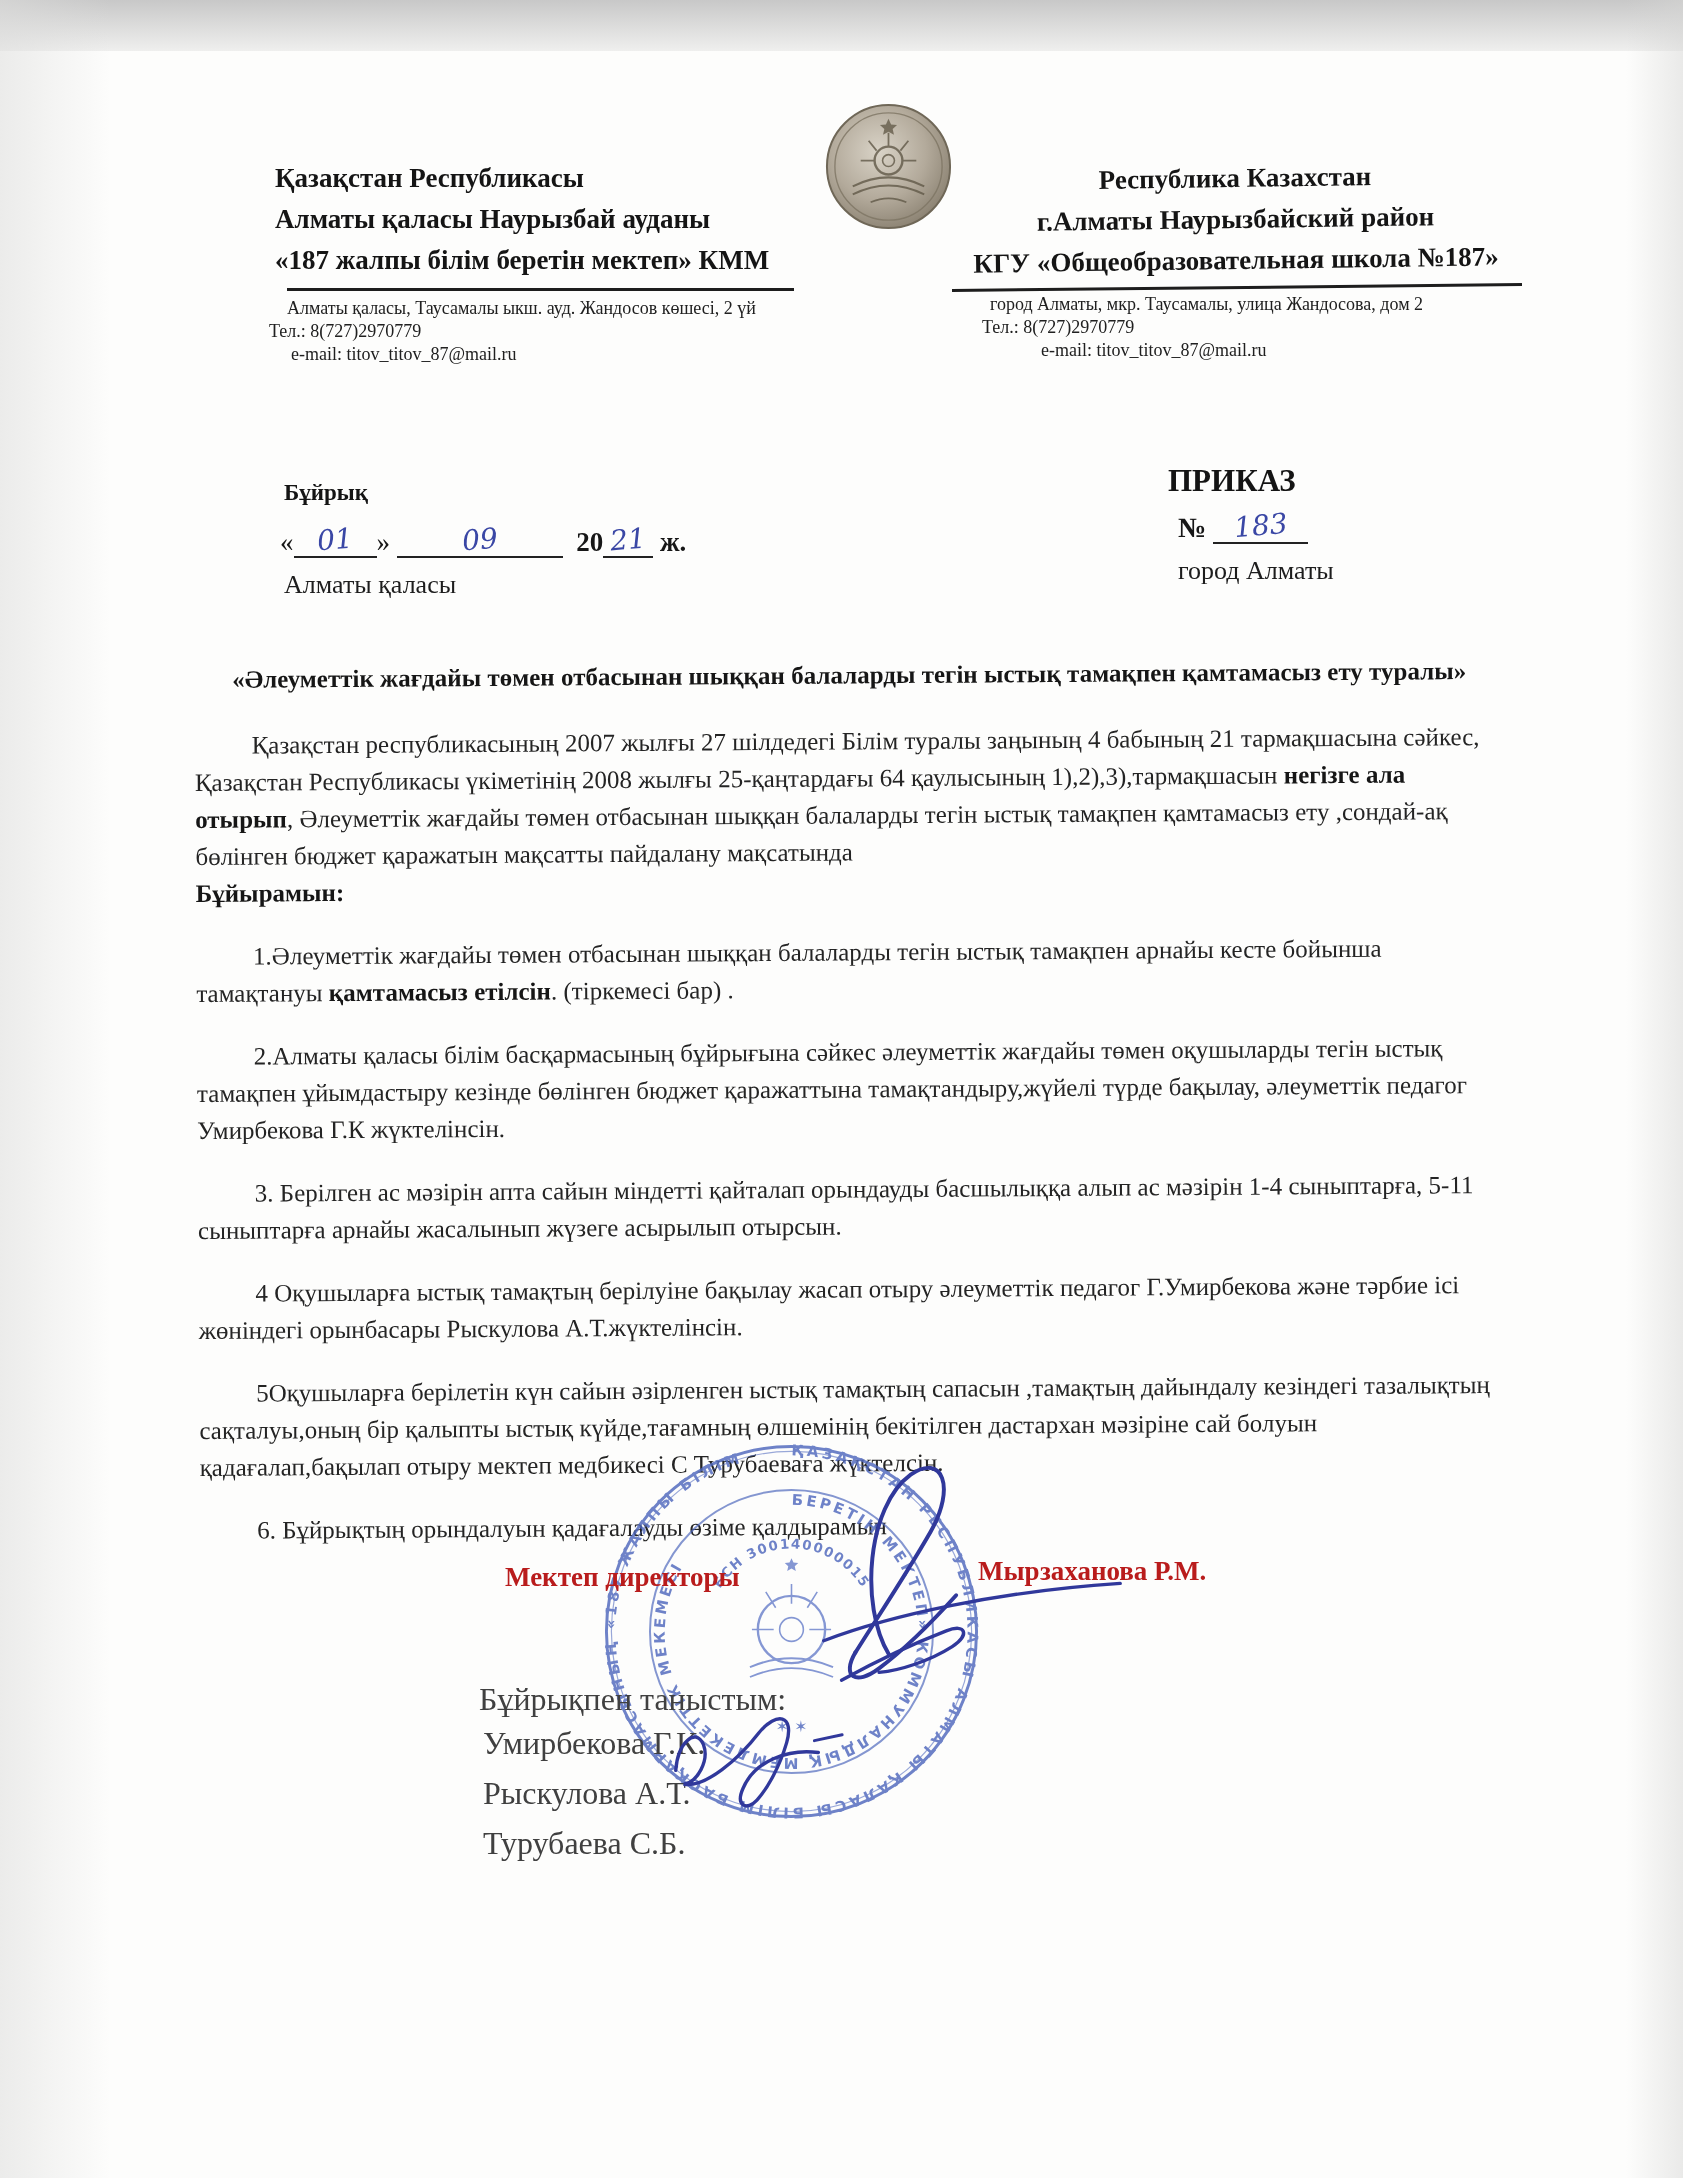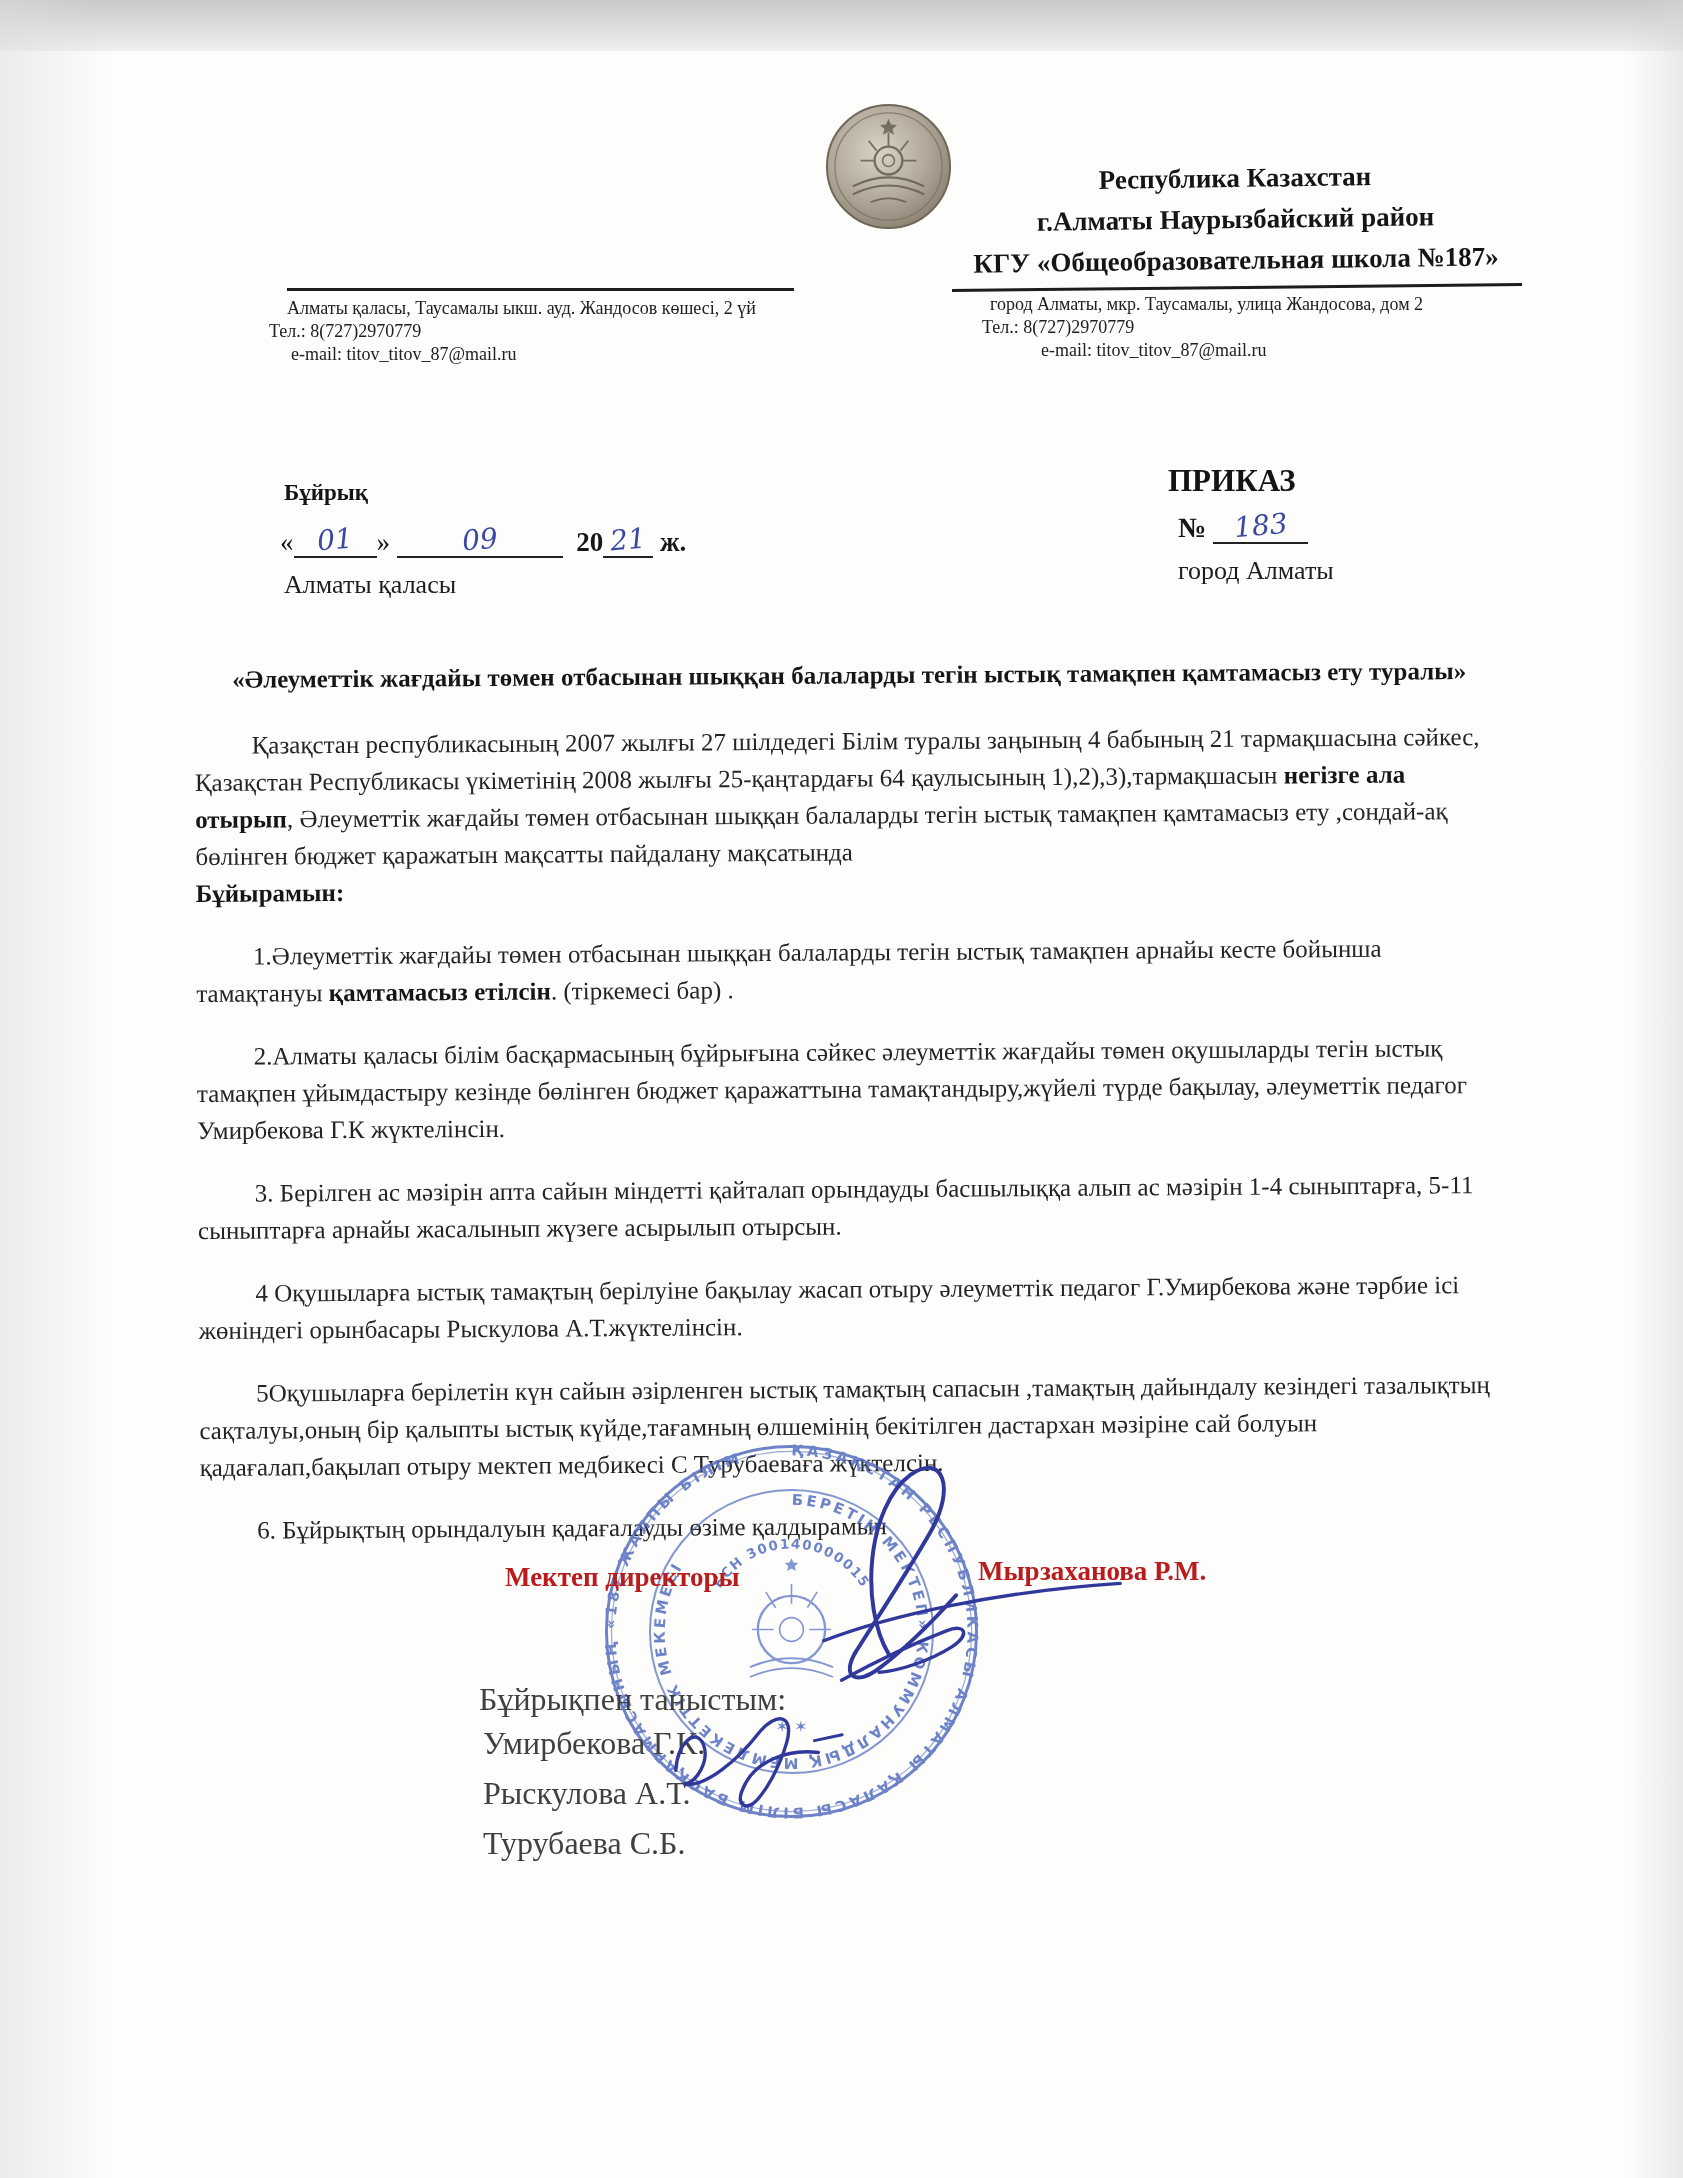--- a/index.html
+++ b/index.html
@@ -40,20 +40,25 @@
   .sig-stroke{fill:none;stroke:#30389b;stroke-linecap:round;}
 </style>
 </head>
 <body>
 
 <div class="page">
   <div class="scan-top"></div>
   <div class="scan-left"></div>
   <div class="scan-right"></div>
 
+  <div class="abs hdr-block" style="left:275px;top:158px;width:554px;">
+    <div>Қазақстан Республикасы</div>
+    <div>Алматы қаласы Наурызбай ауданы</div>
+    <div>«187 жалпы білім беретін мектеп» КММ</div>
+  </div>
   <div class="rule" style="left:287px;top:288px;width:507px;"></div>
   <div class="abs contact" style="left:269px;top:297px;">
     <div style="padding-left:18px;">Алматы қаласы, Таусамалы ыкш. ауд. Жандосов көшесі, 2 үй</div>
     <div>Тел.: 8(727)2970779</div>
     <div style="padding-left:22px;">e-mail: titov_titov_87@mail.ru</div>
   </div>
 
   <svg class="abs" style="left:819px;top:99px;" width="139" height="139" viewBox="0 0 140 140">
     <defs>
       <radialGradient id="embG" cx="42%" cy="38%" r="70%">

